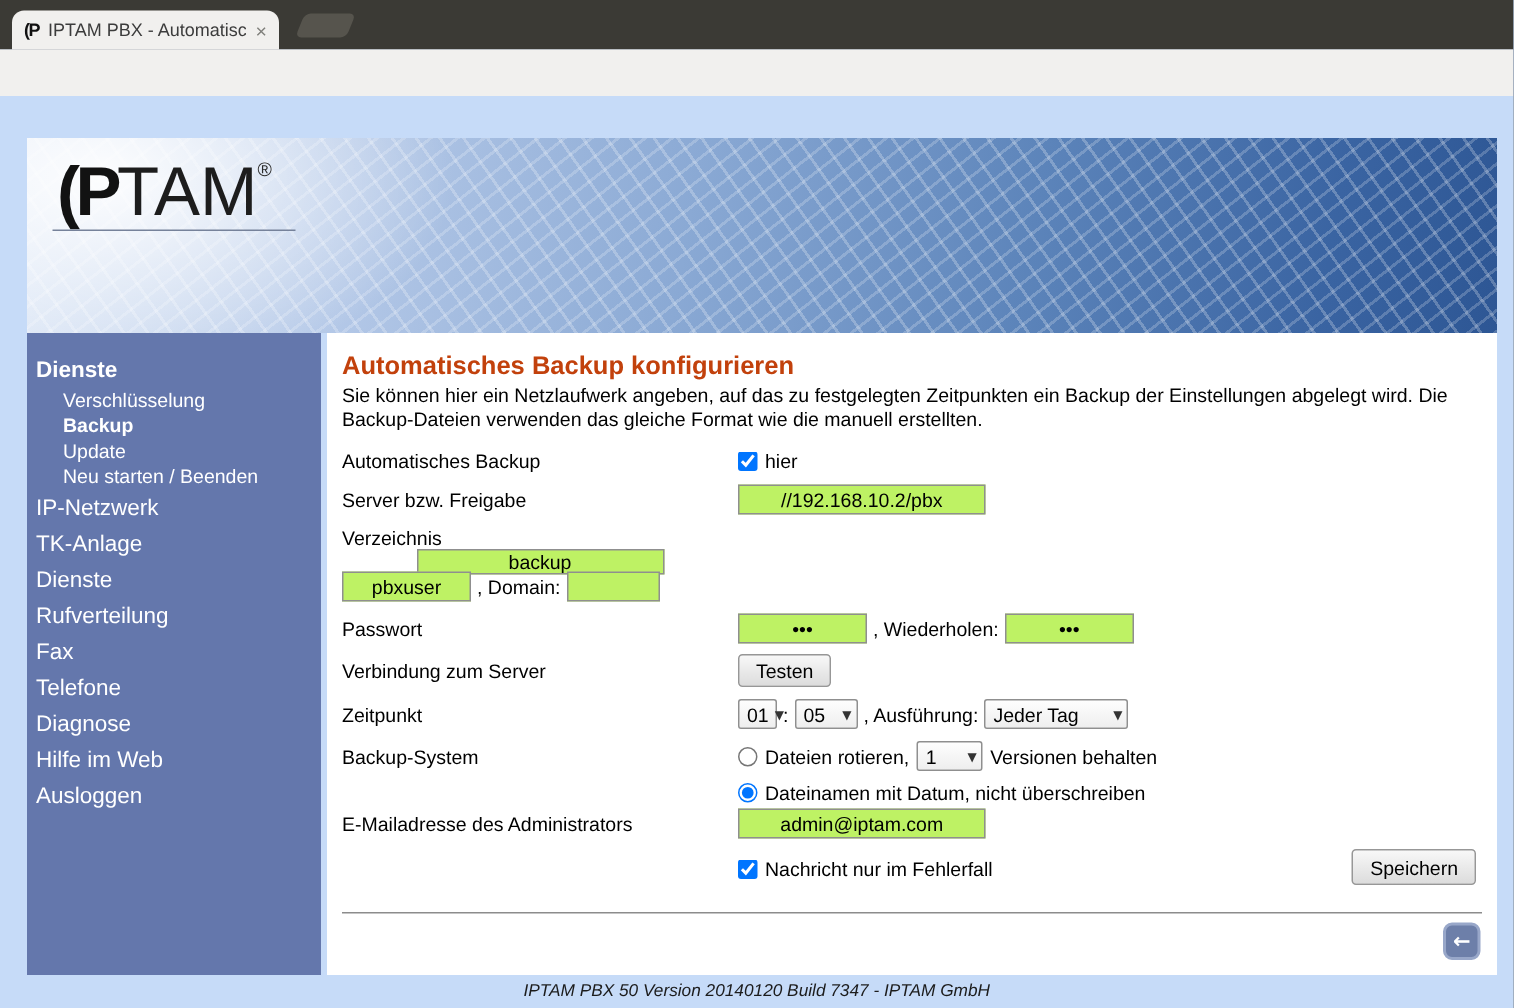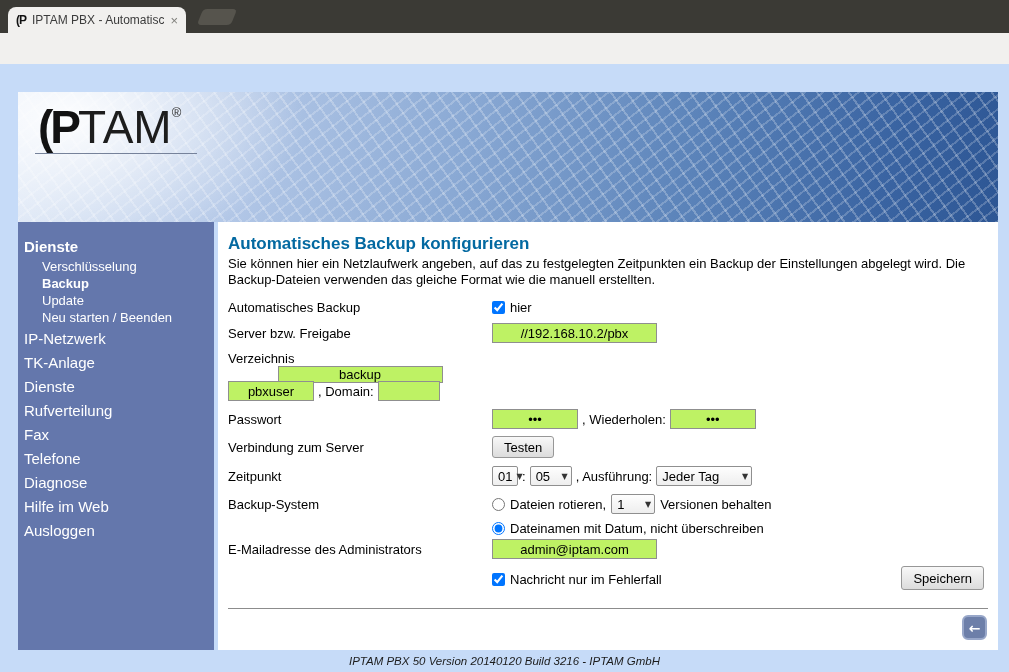--- a/index.html
+++ b/index.html
@@ -45,21 +45,21 @@
   .logo-reg { font-size:13px; vertical-align:26px; color:#2a2a2a; }
   .logo-line { position:absolute; left:17px; top:61px; width:162px; height:1px; background:#76829a; }
 
   .sidebar { position:absolute; left:18px; top:158px; width:196px; height:428px; background:#6477ac;
              padding-top:12px; color:#fff; }
   .s0 { font-size:15px; padding:3.5px 0 3.5px 6px; cursor:pointer; }
   .s1 { font-size:13px; padding:1px 0 1px 24px; cursor:pointer; }
   .sb { font-weight:bold; }
 
   .main { position:absolute; left:218px; top:158px; width:780px; height:428px; background:#fff; }
-  .pg-title { position:absolute; left:10px; top:12px; font-size:17px; font-weight:bold; color:#0369a1; }
+  .pg-title { position:absolute; left:10px; top:12px; font-size:17px; font-weight:bold; color:#c2410c; }
   .pg-desc { position:absolute; left:10px; top:34px; width:757px; font-size:13px; line-height:15.5px; color:#000; }
 
   .row { position:absolute; left:10px; display:flex; align-items:center; height:22px; font-size:13px; color:#000; }
   .lbl { width:264px; flex:none; }
   input[type=text], input[type=password] { height:20px; border:1px solid #8f8f8f; font-size:13px;
       font-family:"Liberation Sans", sans-serif; padding:0 3px; background:#bef264;text-align:center; }
   .w-lg { width:165px; }
   .w-md { width:86px; }
   .w-sm { width:62px; }
   .focused { border:2px solid #4d4d4d; height:22px; width:165px; }
@@ -220,16 +220,16 @@
         <span>Nachricht nur im Fehlerfall</span>
       </div>
 
       <button class="btn save-btn">Speichern</button>
 
       <div class="rule"></div>
       <div class="back-nav">←</div>
     </div>
 
     <div class="footer">
-      <span class="footer-text">IPTAM PBX 50 Version 20140120 Build 3216 - IPTAM GmbH</span>
+      <span class="footer-text">IPTAM PBX 50 Version 20140120 Build 7347 - IPTAM GmbH</span>
     </div>
   </div>
 </div>
 
 </body></html>

